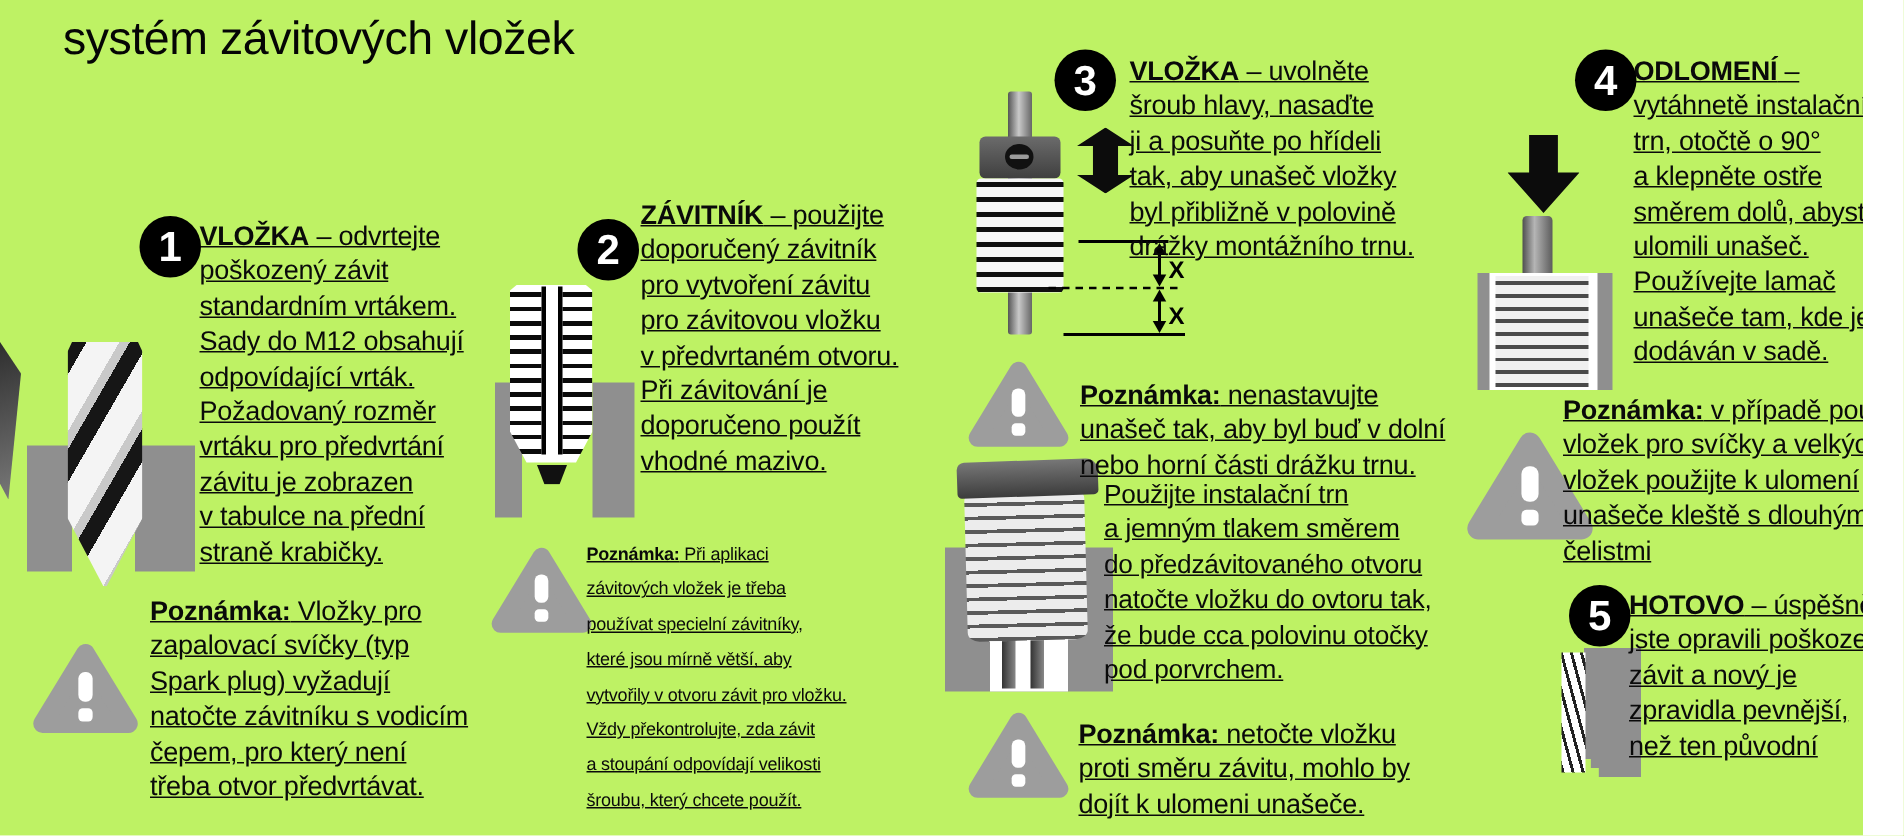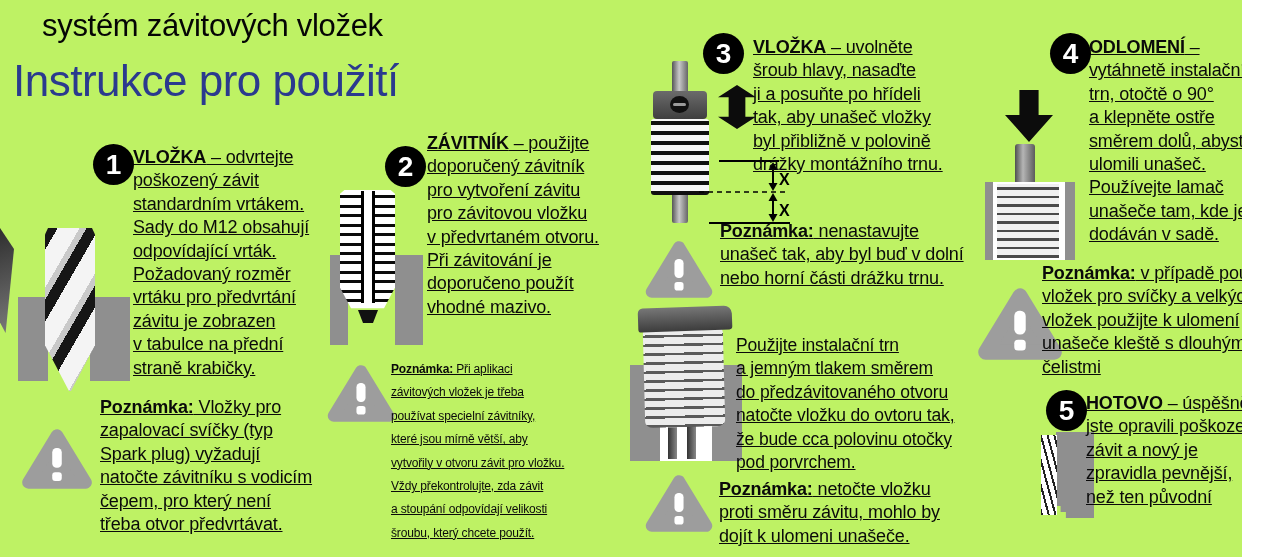--- a/index.html
+++ b/index.html
@@ -65,21 +65,20 @@
     clip-path:polygon(0 0,100% 0,100% 100%,26% 100%,26% 93%,12% 93%,12% 86%,0 86%);}
   .coil5{left:3px;top:3px;width:16px;height:80px;
     background:repeating-linear-gradient(75deg,#222 0 2px,#fff 2px 6.5px);}
 </style>
 </head>
 <body>
 
 <div class="page">
 
   <div class="subtitle">systém závitových vložek</div>
-  <div class="title">Instrukce pro použití</div>
 
   <div class="step">
     <div class="badge" style="left:93px;top:144px">1</div>
     <p class="txt" style="left:133px;top:146px;width:222px"><b class="hd">VLOŽKA</b><span> – odvrtejte
 poškozený závit
 standardním vrtákem.
 Sady do M12 obsahují
 odpovídající vrták.
 Požadovaný rozměr
 vrtáku pro předvrtání
@@ -169,33 +168,33 @@
 ji a posuňte po hřídeli
 tak, aby unašeč vložky
 byl přibližně v polovině
 drážky montážního trnu.</span></p>
 
     <svg class="warn" style="left:644px;top:238px;width:70px;height:63px" viewBox="0 0 100 90">
       <path d="M50 13 L89 77 L11 77 Z" fill="#9d9d9d" stroke="#9d9d9d" stroke-width="17" stroke-linejoin="round"></path>
       <rect x="43.5" y="30" width="13" height="27" rx="6" fill="#fff"></rect>
       <rect x="43.5" y="63" width="13" height="12" rx="4" fill="#fff"></rect>
     </svg>
-    <p class="txt" style="left:720px;top:220px;width:254px"><b class="hd">Poznámka:</b><span> nenastavujte
+    <p class="txt" style="left:720px;top:252px;width:254px"><b class="hd">Poznámka:</b><span> nenastavujte
 unašeč tak, aby byl buď v dolní
 nebo horní části drážku trnu.</span></p>
 
     <div class="ill" style="left:630px;top:303px;width:112px;height:158px">
       <div class="mat mat3"></div>
       <div class="hole3"></div>
       <div class="prong" style="left:38px"></div>
       <div class="prong" style="left:57px"></div>
       <div class="coil3b"></div>
       <div class="cap3b"></div>
     </div>
-    <p class="txt" style="left:736px;top:334px;width:242px;font-size:17.5px">Použijte instalační trn
+    <p class="txt" style="left:736px;top:318px;width:242px;font-size:17.5px">Použijte instalační trn
 a jemným tlakem směrem
 do předzávitovaného otvoru
 natočte vložku do ovtoru tak,
 že bude cca polovinu otočky
 pod porvrchem.</p>
 
     <svg class="warn" style="left:644px;top:472px;width:70px;height:63px" viewBox="0 0 100 90">
       <path d="M50 13 L89 77 L11 77 Z" fill="#9d9d9d" stroke="#9d9d9d" stroke-width="17" stroke-linejoin="round"></path>
       <rect x="43.5" y="30" width="13" height="27" rx="6" fill="#fff"></rect>
       <rect x="43.5" y="63" width="13" height="12" rx="4" fill="#fff"></rect>

